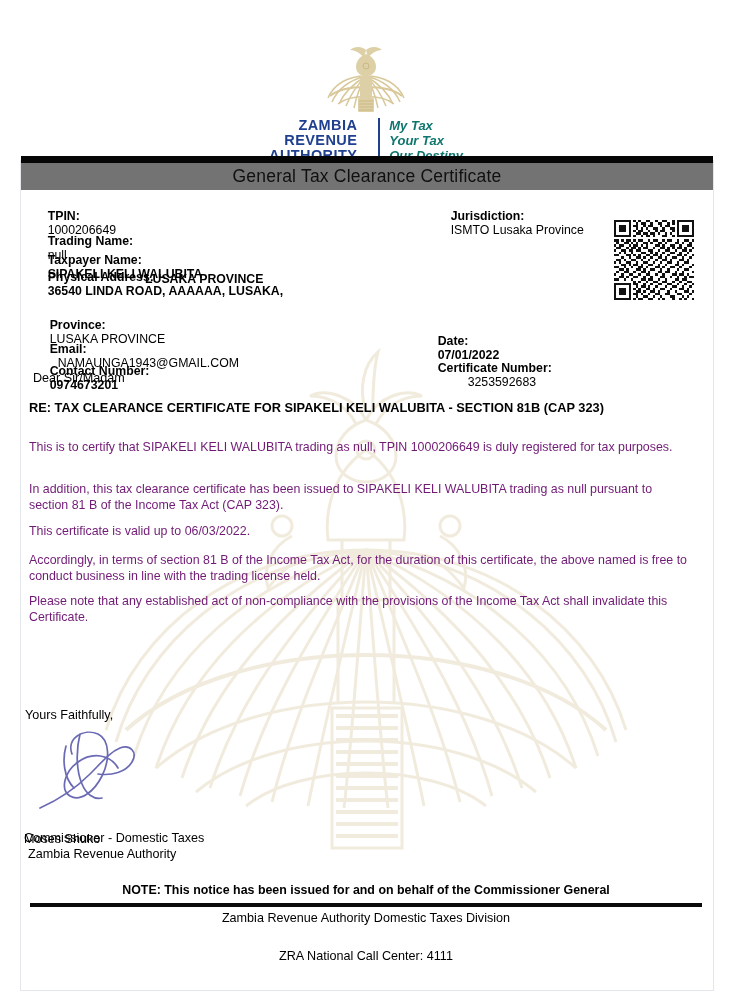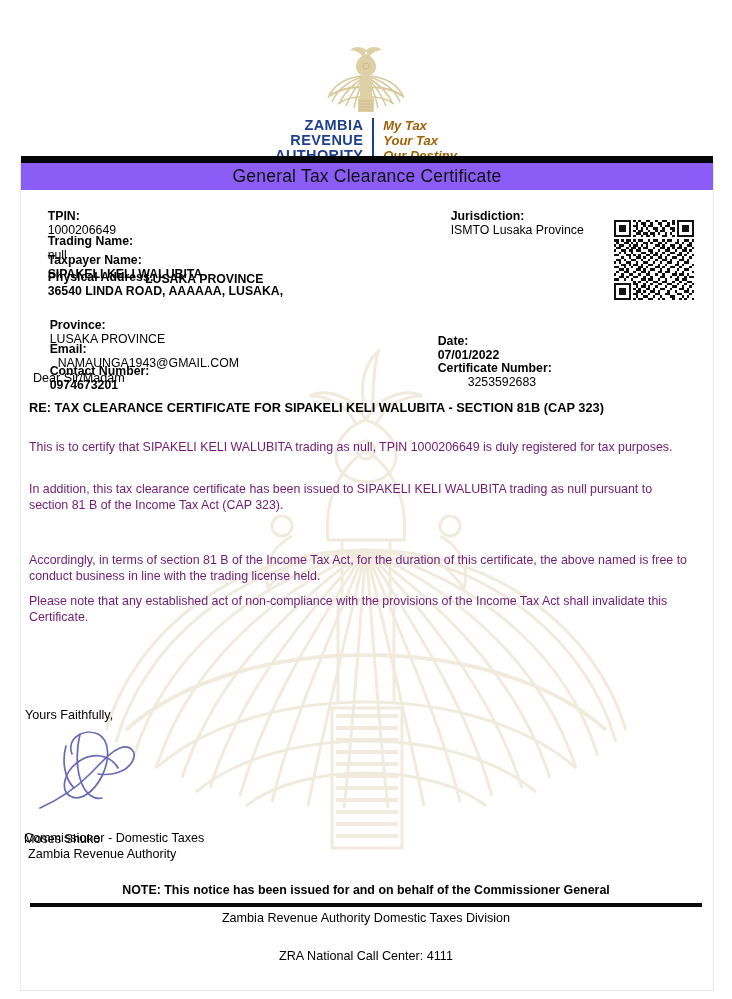--- a/index.html
+++ b/index.html
@@ -14,33 +14,33 @@
 
   
   .watermark{position:absolute;left:50%;top:300px;transform:translateX(-50%);
              width:560px;height:640px;opacity:.55;pointer-events:none;z-index:0;}
 
   
   .logo-wrap{position:absolute;left:0;right:0;top:46px;display:flex;
              flex-direction:column;align-items:center;z-index:2;}
   .crest{width:96px;height:70px;display:block;}
   .logo-text{display:flex;align-items:stretch;margin-top:2px;}
-  .logo-left{text-align:right;padding-right:9px;}
+  .logo-left{text-align:right;padding-right:21px;}
   .logo-left div{font-weight:bold;font-size:14.5px;letter-spacing:.4px;
                  color:#1f3f8f;line-height:15px;}
   .logo-div{width:2px;background:#1f3f8f;}
   .logo-right{text-align:left;padding-left:9px;}
   .logo-right div{font-weight:bold;font-style:italic;font-size:13px;
-                  color:#a16207;line-height:15px;}
+                  color:#0f766e;line-height:15px;}
 
   
   .black-bar{position:absolute;left:21px;top:156px;width:692px;height:7px;
              background:#060606;z-index:3;}
   .title-bar{position:absolute;left:21px;top:163px;width:692px;height:27px;
-             background:#8b5cf6;display:flex;align-items:center;
+             background:#737373;display:flex;align-items:center;
              justify-content:center;z-index:3;}
   .title-bar span{font-size:17.5px;color:#101010;letter-spacing:.2px;}
 
   
   .z{position:absolute;z-index:2;white-space:pre;}
   .b{font-weight:bold;}
   .f125{font-size:12.6px;}
 
   .row{position:absolute;z-index:2;font-size:12.3px;white-space:pre;}
   .row .lbl{font-weight:bold;}
@@ -516,20 +516,21 @@
     <span class="lbl">Certificate Number:</span>
     <span style="padding-left:30px;">3253592683</span>
   </div>
 
   <div class="z f125" style="left:33px;top:371px;">Dear Sir/Madam</div>
 
   <div class="z b" style="left:29px;top:400px;font-size:12.8px;">RE: TAX CLEARANCE CERTIFICATE FOR SIPAKELI KELI WALUBITA - SECTION 81B (CAP 323)</div>
 
   <div class="para" style="left:29px;top:440px;width:660px;">This is to certify that SIPAKELI KELI WALUBITA trading as null, TPIN 1000206649 is duly registered for tax purposes.</div>
   <div class="para" style="left:29px;top:482px;width:650px;">In addition, this tax clearance certificate has been issued to SIPAKELI KELI WALUBITA trading as null  pursuant to section 81 B of the Income Tax Act (CAP 323).</div>
+  <div class="para" style="left:29px;top:524px;width:660px;">This certificate is valid up to 06/03/2022.</div>
   <div class="para" style="left:29px;top:553px;width:660px;">Accordingly, in terms of section 81 B of the Income Tax Act, for the duration of this certificate, the above named is free to conduct business in line with the trading license held.</div>
   <div class="para" style="left:29px;top:594px;width:660px;">Please note that any established act of non-compliance with the provisions of the Income Tax Act shall invalidate this Certificate.</div>
 
   <div class="z f125" style="left:25px;top:708px;">Yours Faithfully,</div>
 
   <svg class="sig" viewBox="0 0 120 92" aria-hidden="true">
     <g fill="none" stroke="#6a6ab4" stroke-width="1.7" stroke-linecap="round">
       <path d="M36 28 C30 12 48 2 62 8 C74 14 74 34 66 50 C58 66 44 76 34 70 C24 64 28 46 42 36 C56 26 74 28 82 42"></path>
       <path d="M44 8 C40 24 40 44 46 58 C50 68 58 74 66 72"></path>
       <path d="M4 82 C22 74 40 62 54 48 C66 36 74 26 84 22 C94 18 102 26 96 36 C90 46 76 50 62 48"></path>

